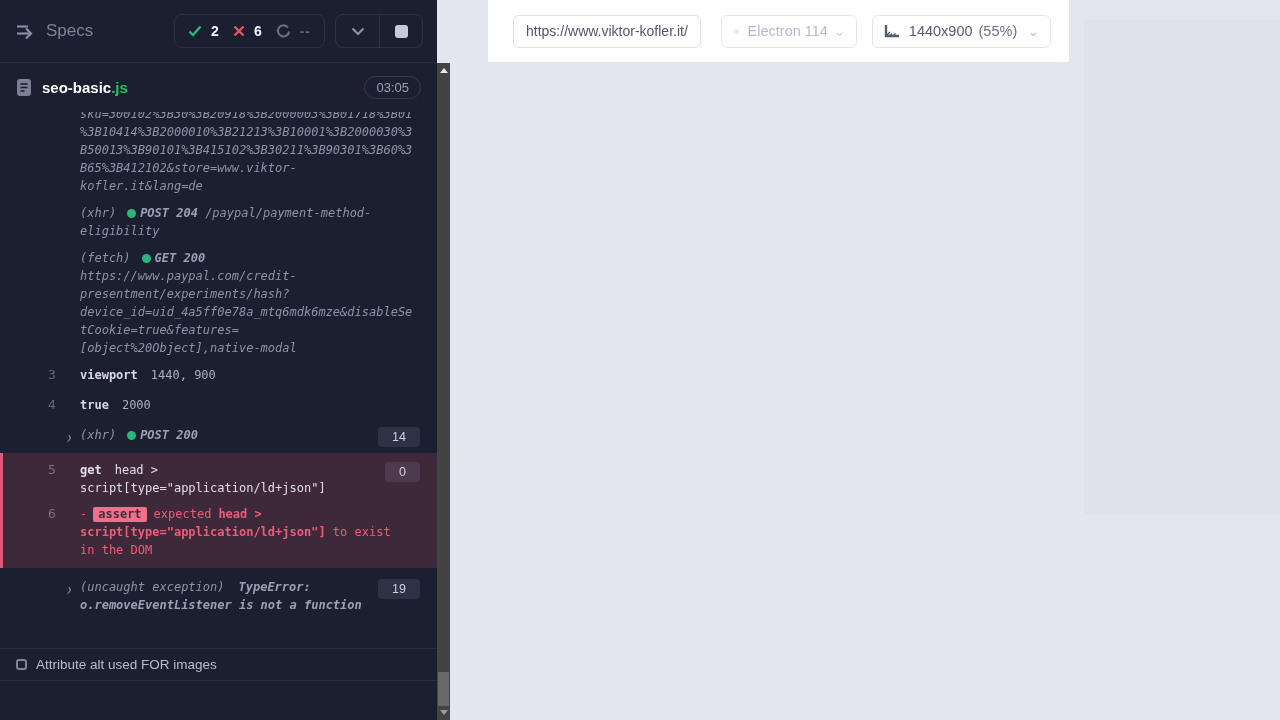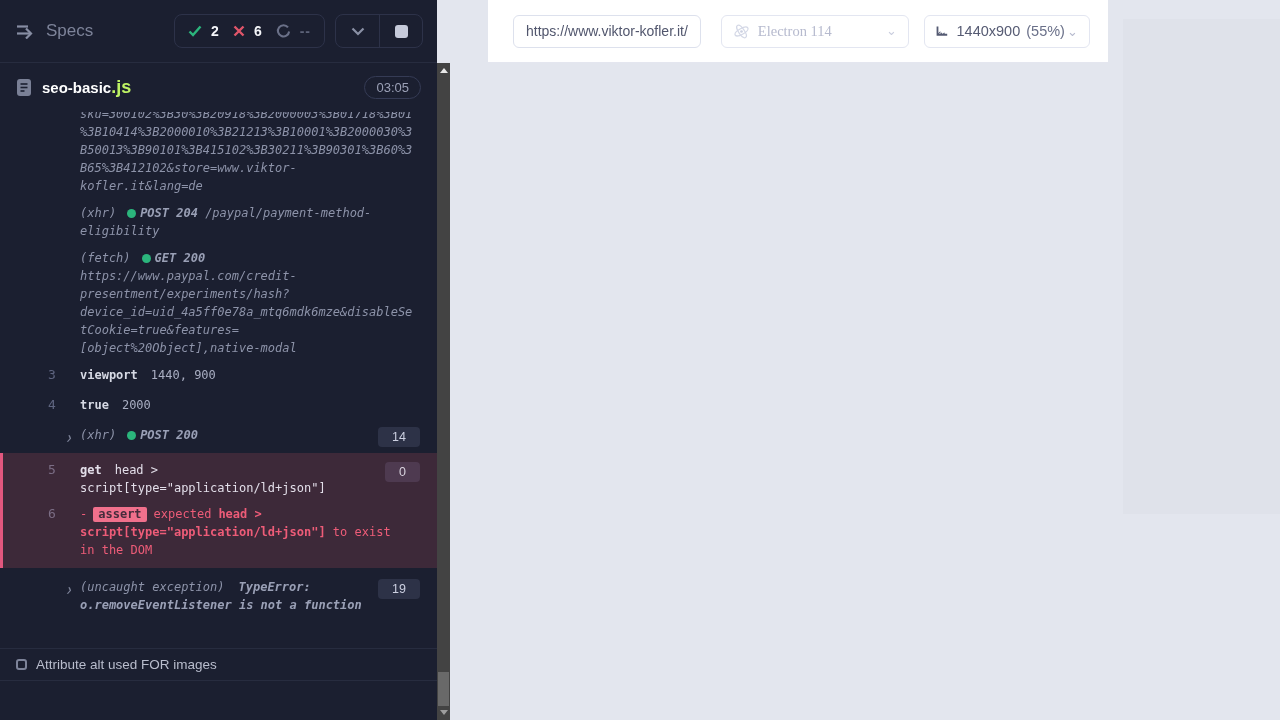--- a/index.html
+++ b/index.html
@@ -16,21 +16,21 @@
   .stats { display:flex; align-items:center; border:1px solid #2d3249; border-radius:8px; height:34px; padding:0 13px; gap:9px; }
   .stat-num { color:#f5f6fa; font-size:14px; font-weight:bold; }
   .stat-pend { color:#5d6379; font-size:14px; font-weight:bold; letter-spacing:1px; }
   .controls { display:flex; border:1px solid #2d3249; border-radius:8px; height:34px; margin-left:10px; overflow:hidden; }
   .ctrl-btn { width:43px; display:flex; align-items:center; justify-content:center; cursor:pointer; }
   .ctrl-btn + .ctrl-btn { border-left:1px solid #2d3249; }
   .stop-square { width:13px; height:13px; background:#c6cada; border-radius:3px; }
 
   .spec-row { height:49px; flex:none; display:flex; align-items:center; padding:0 16px; }
   .spec-name { color:#ffffff; font-weight:bold; font-size:15px; margin-left:10px; }
-  .spec-ext { color:#bef264; font-size:18px; }
+  .spec-ext { color:#22c55e; font-size:15px; }
   .duration-pill { border:1px solid #353b55; border-radius:13px; color:#9ba0b6; font-size:13px; padding:3px 11px; }
 
   .log { height:536px; flex:none; overflow:hidden; position:relative;
          font-family:"DejaVu Sans Mono", monospace; font-size:12px; line-height:18px;
          padding:0 17px 0 30px; }
   .entry { position:relative; padding-left:50px; margin-bottom:9px; }
   .entry.first { margin-top:-7px; }
   .pw { white-space:pre-wrap; }
   .req { color:#8d93a9; font-style:italic; }
   .req .method { font-weight:bold; color:#9aa0b6; margin-left:3px; }
@@ -68,22 +68,22 @@
              border-left:4px solid transparent; border-right:4px solid transparent; border-top:5px solid #9d9d9d; }
 
   
   .main { flex:1; display:flex; }
   .main-header { height:63px; flex:none; background:#ffffff; border-bottom:1px solid #e4e6ef;
                  display:flex; align-items:center; padding:0 18px 0 25px; gap:20px; }
   .url-bar { flex:1; height:33px; border:1px solid #dde1ed; border-radius:6px; display:flex; align-items:center;
              padding:0 12px; color:#51566d; font-size:14px; background:#fff; }
   .select-box { height:33px; border:1px solid #e3e6f1; border-radius:6px; display:flex; align-items:center;
                 padding:0 11px; background:#fff; flex:none; }
-  .browser-box { width:188px; color:#b6bace; font-size:14.5px;font-family:Liberation Serif, serif; }
-  .size-box { width:166px; color:#565b73; font-size:14.5px; margin-left:-5px; }
+  .browser-box { width:136px; color:#b6bace; font-size:14.5px; }
+  .size-box { width:179px; color:#565b73; font-size:14.5px; margin-left:-5px; }
   .sel-label { margin:0 6px 0 8px; white-space:nowrap; }
   .zoom-pct { color:#6a7089; margin-right:2px; white-space:nowrap; }
   .sel-spacer { flex:1; }
 
   .stage { flex:1; position:relative; background:#e3e6ee; }
   .viewport-frame { position:absolute; left:15px; top:19px; width:794px; height:495px; background:#dfe2ea; }
   .vf-scroll { position:absolute; right:0; top:0; width:13px; height:100%; background:#f0f0f1; }
   .vf-up { position:absolute; top:4px; left:3px; width:0; height:0;
            border-left:3.5px solid transparent; border-right:3.5px solid transparent; border-bottom:5px solid #4f4f4f; }
   .vf-thumb { position:absolute; top:13px; left:1px; right:1px; height:77px; background:#b9b9be; }

